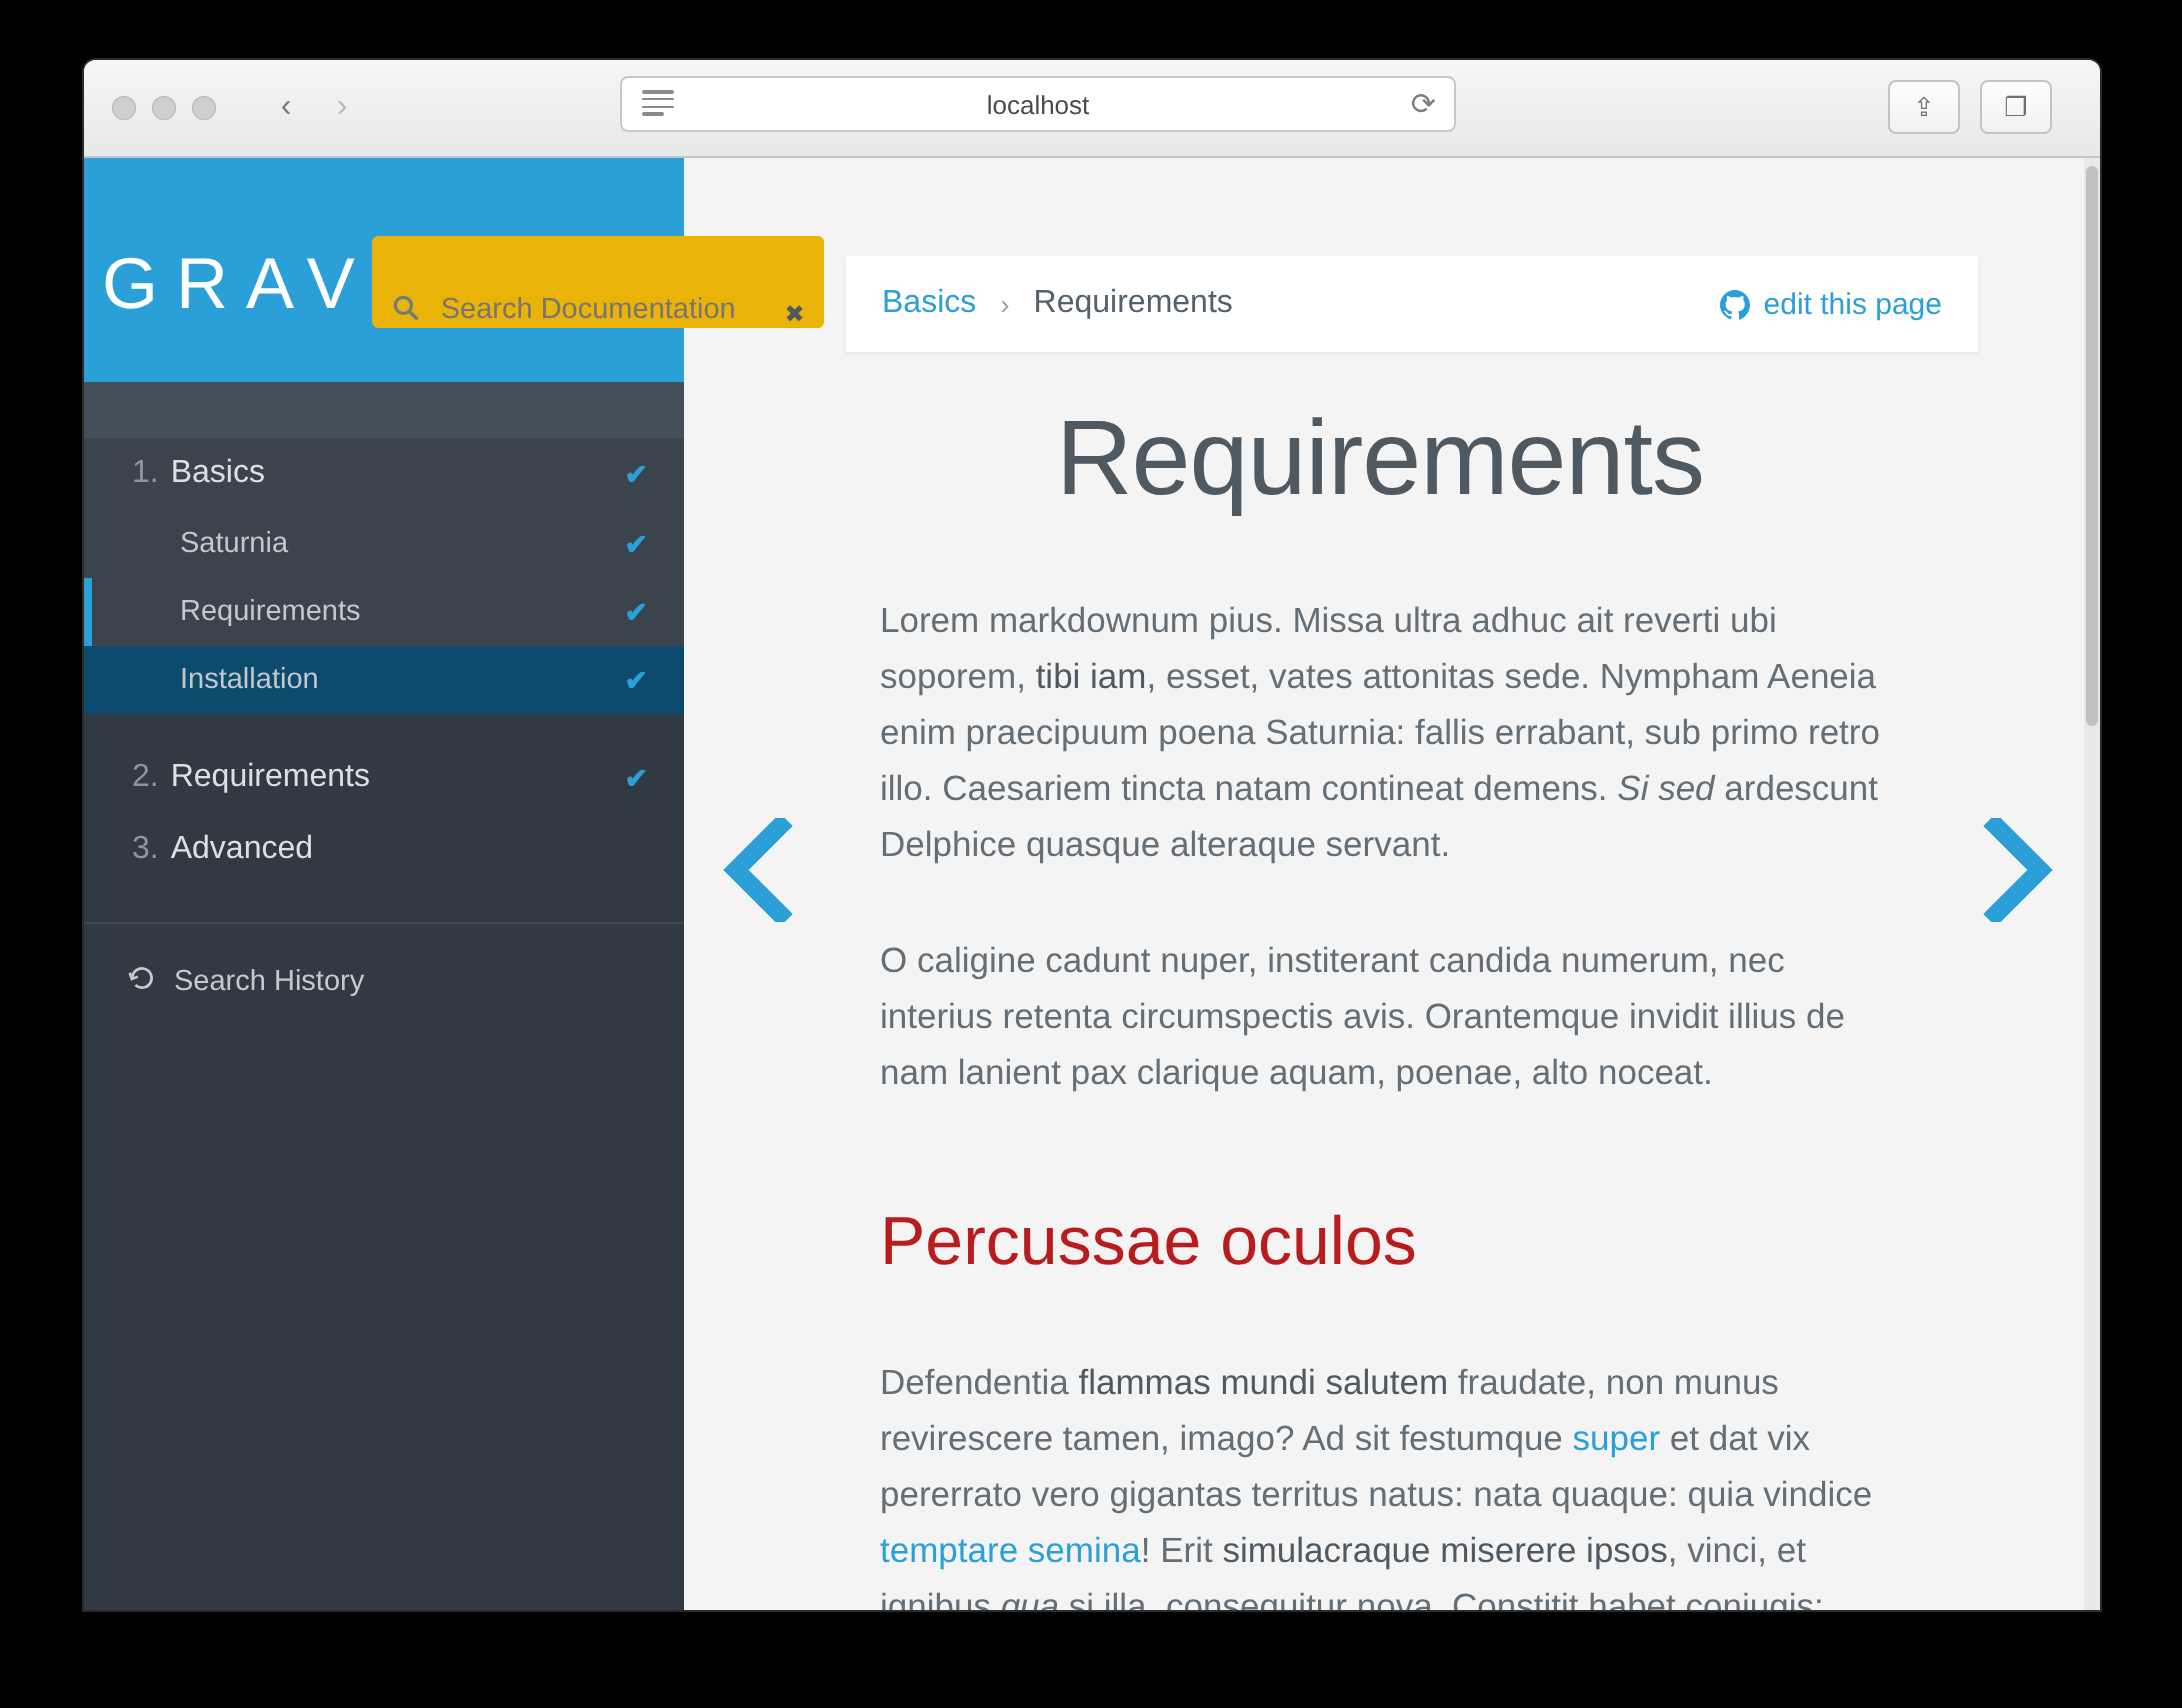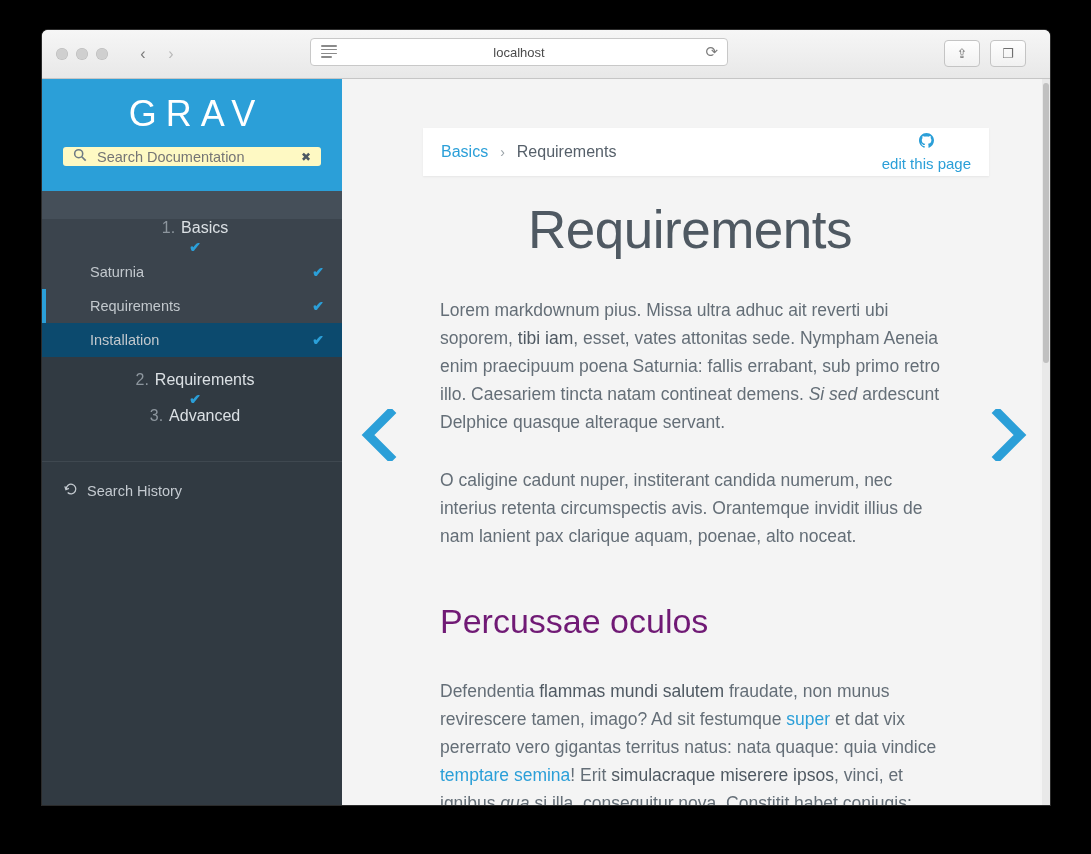--- a/index.html
+++ b/index.html
@@ -160,39 +160,39 @@
     background: #313a42;
     color: #ffffff;
     flex: none;
     position: relative;
   }
 
   .brand {
     background: #2b9fd8;
     height: 112px;
     display: flex;
-    flex-direction: column;
+    flex-direction: row;
     align-items: center;
   }
   .logo {
     margin-top: 14px;
     font-size: 36px;
     letter-spacing: 9px;
     font-weight: 300;
     color: #ffffff;
     padding-left: 9px;
   }
   .search-wrap {
     margin-top: 12px;
     width: 258px;
-    height: 19px;
-    background: #fef9c3;
+    height: 46px;
+    background: #eab308;
     border-radius: 3px;
     display: flex;
-    align-items: center;
+    align-items: flex-end;
     position: relative;
   }
   .search-icon {
     margin-left: 10px;
     color: #6f7b84;
     font-size: 13px;
   }
   .search-input {
     border: none;
     outline: none;
@@ -222,21 +222,20 @@
     align-items: center;
     justify-content: space-between;
     padding: 0 18px 0 24px;
     height: 34px;
     font-size: 16px;
     color: #cfd5da;
   }
   .nav-item.level1 {
     height: 36px;
     color: #dbe0e4;
-    flex-direction: column;
   }
   .nav-item.level1 .num { color: #8d969e; margin-right: 6px; }
   .nav-item.level2 {
     padding-left: 48px;
     font-size: 14.5px;
     color: #c2c8cd;
   }
   .nav-item.active {
     background: #3b444d;
   }
@@ -302,21 +301,20 @@
     color: #56606a;
     font-size: 16px;
   }
   .edit-page {
     margin-left: auto;
     color: #2b9fd8;
     font-size: 15px;
     display: flex;
     align-items: center;
     gap: 7px;
-    flex-direction: column;
   }
   .gh-icon {
     width: 15px; height: 15px;
     display: inline-block;
   }
 
   .content {
     position: absolute;
     left: 98px;
     top: 120px;
@@ -334,21 +332,21 @@
   p.para {
     font-size: 17.5px;
     line-height: 28px;
     color: #646e77;
     margin: 36px 0 0 0;
   }
   p.para.second { margin-top: 30px; }
   h2.subtitle {
     font-size: 34px;
     font-weight: 400;
-    color: #701a75;
+    color: #b91c1c;
     margin: 52px 0 0 0;
   }
   .lnk { color: #2b9fd8; }
   .bold { font-weight: normal; color: #4f5962; }
   .ital { font-style: italic; }
 
   .arrow {
     position: absolute;
     top: 330px;
     font-size: 0;

